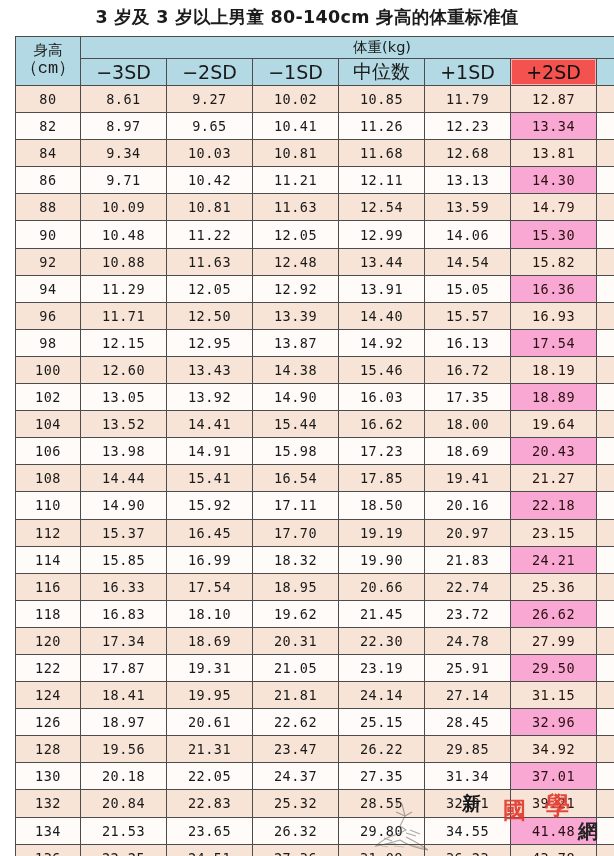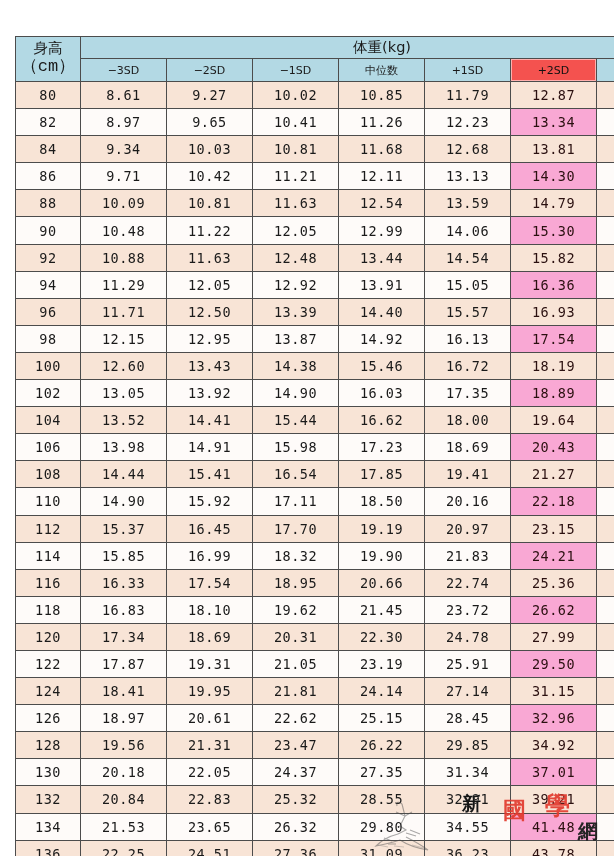--- a/index.html
+++ b/index.html
@@ -83,21 +83,21 @@
     font-family: Liberation Mono, monospace;
   }
   th.hdr-height .l1 { display:block; }
   th.hdr-height .l2 { display:block; font-size: 17px; }
   th.hdr-weight {
     height: 21px;
     font-size: 14.5px;
   }
   th.hdr-sd {
     height: 22px;
-    font-size: 11px;
+    font-size: 19px;
     font-family: "DejaVu Sans", "Liberation Sans", sans-serif;
   }
   th.hdr-sd.hl {
     background: #f4524f;
     color: #111111;
     box-shadow: inset 0 0 0 1px #ffb0ae;
   }
 
   
   tbody tr { height: 26.1px; }
@@ -149,20 +149,21 @@
     left: 372px; top: 800px;
     width: 78px; height: 52px;
     opacity: .55;
   }
 </style>
 </head>
 <body>
 
 <div id="page">
 
+  <div id="title">3 岁及 3 岁以上男童 80-140cm 身高的体重标准值</div>
 
   <div id="table-wrap">
     <table class="growth">
       <colgroup>
         <col class="c-height">
           <col class="c-sd">
           <col class="c-sd">
           <col class="c-sd">
         <col class="c-sd">
           <col class="c-sd">

